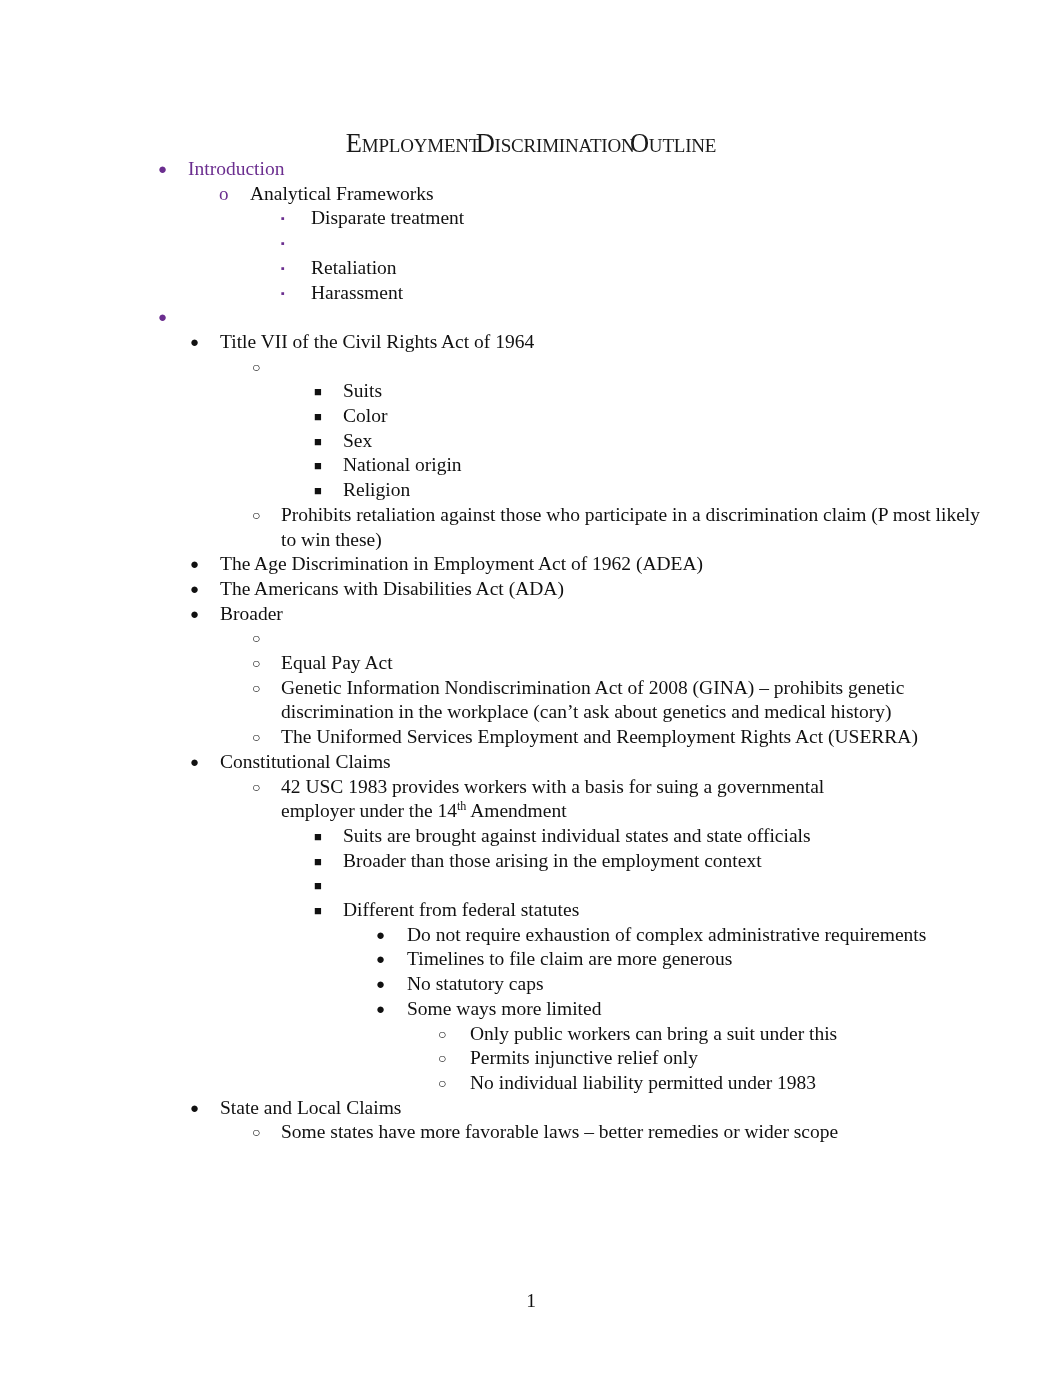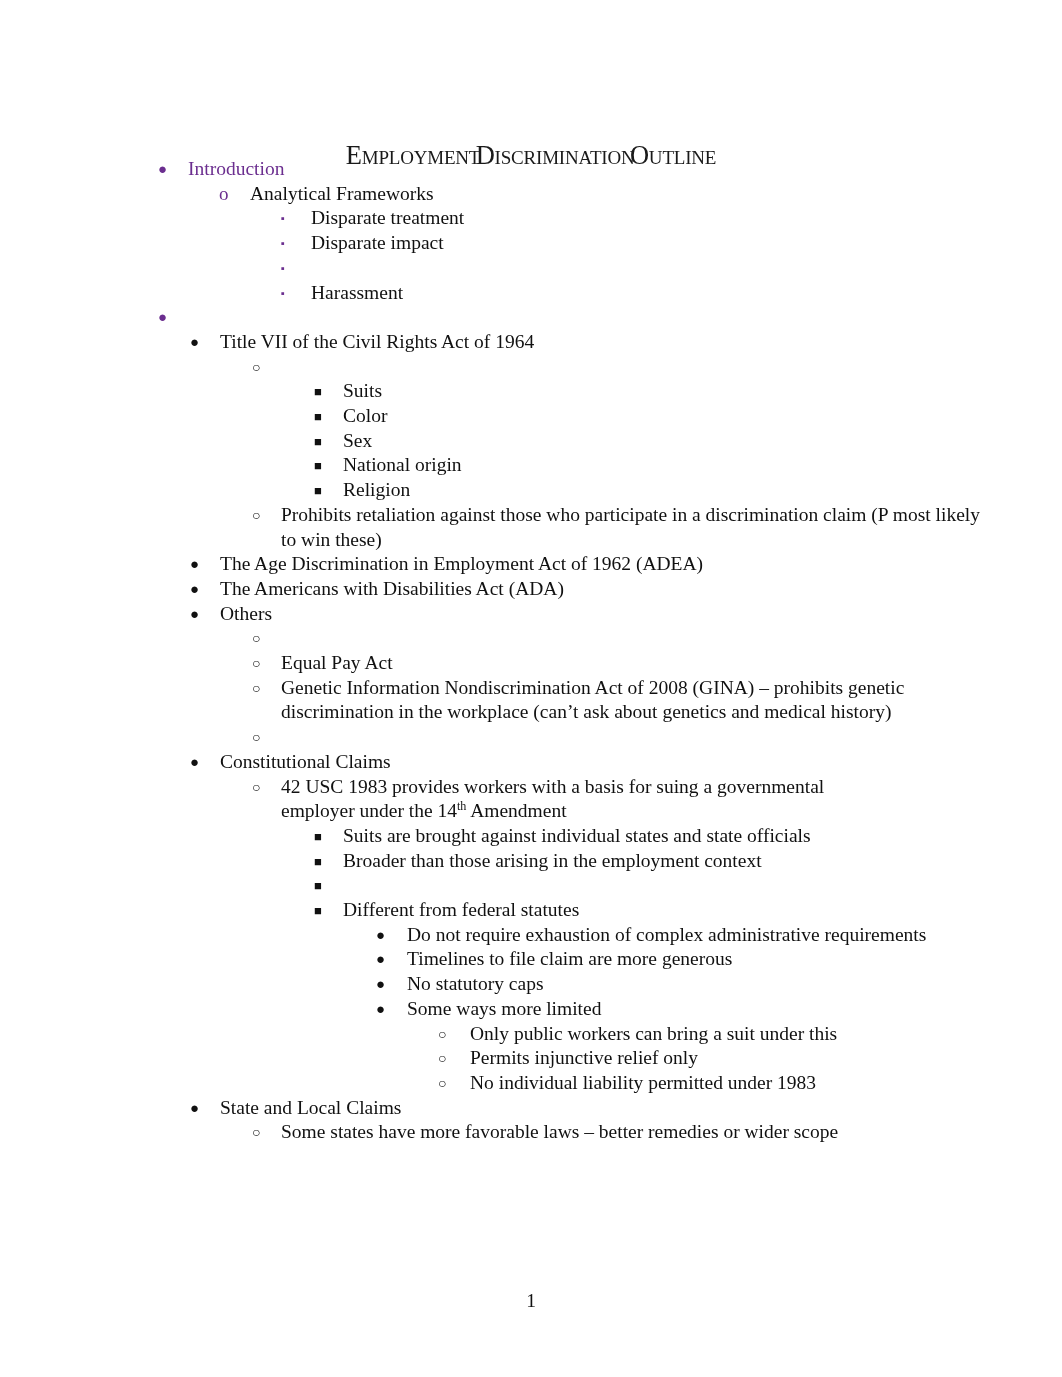--- a/index.html
+++ b/index.html
@@ -19,21 +19,21 @@
   .page {
     position: relative;
     width: 1062px;
     height: 1377px;
     box-sizing: border-box;
   }
 
   
   .doc-title {
     position: absolute;
-    top: 140px;
+    top: 128px;
     left: 0;
     width: 1062px;
     text-align: center;
     font-variant: small-caps;
     font-size: 26.5px;
     line-height: 30px;
     letter-spacing: -0.2px;
     word-spacing: -11px;
     color: #1a1a1a;
     white-space: nowrap;
@@ -138,24 +138,24 @@
       <span class="bullet">o</span>
       <span class="txt">Analytical Frameworks</span>
     </div>
 
     <div class="row lv3sq">
       <span class="bullet">▪</span>
       <span class="txt">Disparate treatment</span>
     </div>
     <div class="row lv3sq">
       <span class="bullet">▪</span>
-      <span class="txt">Disparate impact</span>
-    </div>
-    <div class="row lv3sq">
-      <span class="bullet">▪</span>
+    </div>
+    <div class="row lv3sq">
+      <span class="bullet">▪</span>
+      <span class="txt">Retaliation</span>
     </div>
     <div class="row lv3sq">
       <span class="bullet">▪</span>
       <span class="txt">Harassment</span>
     </div>
 
     <div class="row lv1 purple">
       <span class="bullet">●</span>
     </div>
 
@@ -197,36 +197,37 @@
     <div class="row lv2">
       <span class="bullet">●</span>
       <span class="txt">The Age Discrimination in Employment Act of 1962 (ADEA)</span>
     </div>
     <div class="row lv2">
       <span class="bullet">●</span>
       <span class="txt">The Americans with Disabilities Act (ADA)</span>
     </div>
     <div class="row lv2">
       <span class="bullet">●</span>
-      <span class="txt">Others</span>
+      <span class="txt">Broader</span>
     </div>
 
     <div class="row lv3">
       <span class="bullet">○</span>
     </div>
     <div class="row lv3">
       <span class="bullet">○</span>
       <span class="txt">Equal Pay Act</span>
     </div>
     <div class="row lv3">
       <span class="bullet">○</span>
       <span class="txt wrapwide">Genetic Information Nondiscrimination Act of 2008 (GINA) – prohibits genetic discrimination in the workplace (can’t ask about genetics and medical history)</span>
     </div>
     <div class="row lv3">
       <span class="bullet">○</span>
+      <span class="txt wrapmid">The Uniformed Services Employment and Reemployment Rights Act (USERRA)</span>
     </div>
 
     <div class="row lv2">
       <span class="bullet">●</span>
       <span class="txt">Constitutional Claims</span>
     </div>
 
     <div class="row lv3">
       <span class="bullet">○</span>
       <span class="txt wrapnar"><span>42 USC 1983 provides workers with a basis for suing a governmental employer under the 14</span><sup>th</sup><span> Amendment</span></span>

